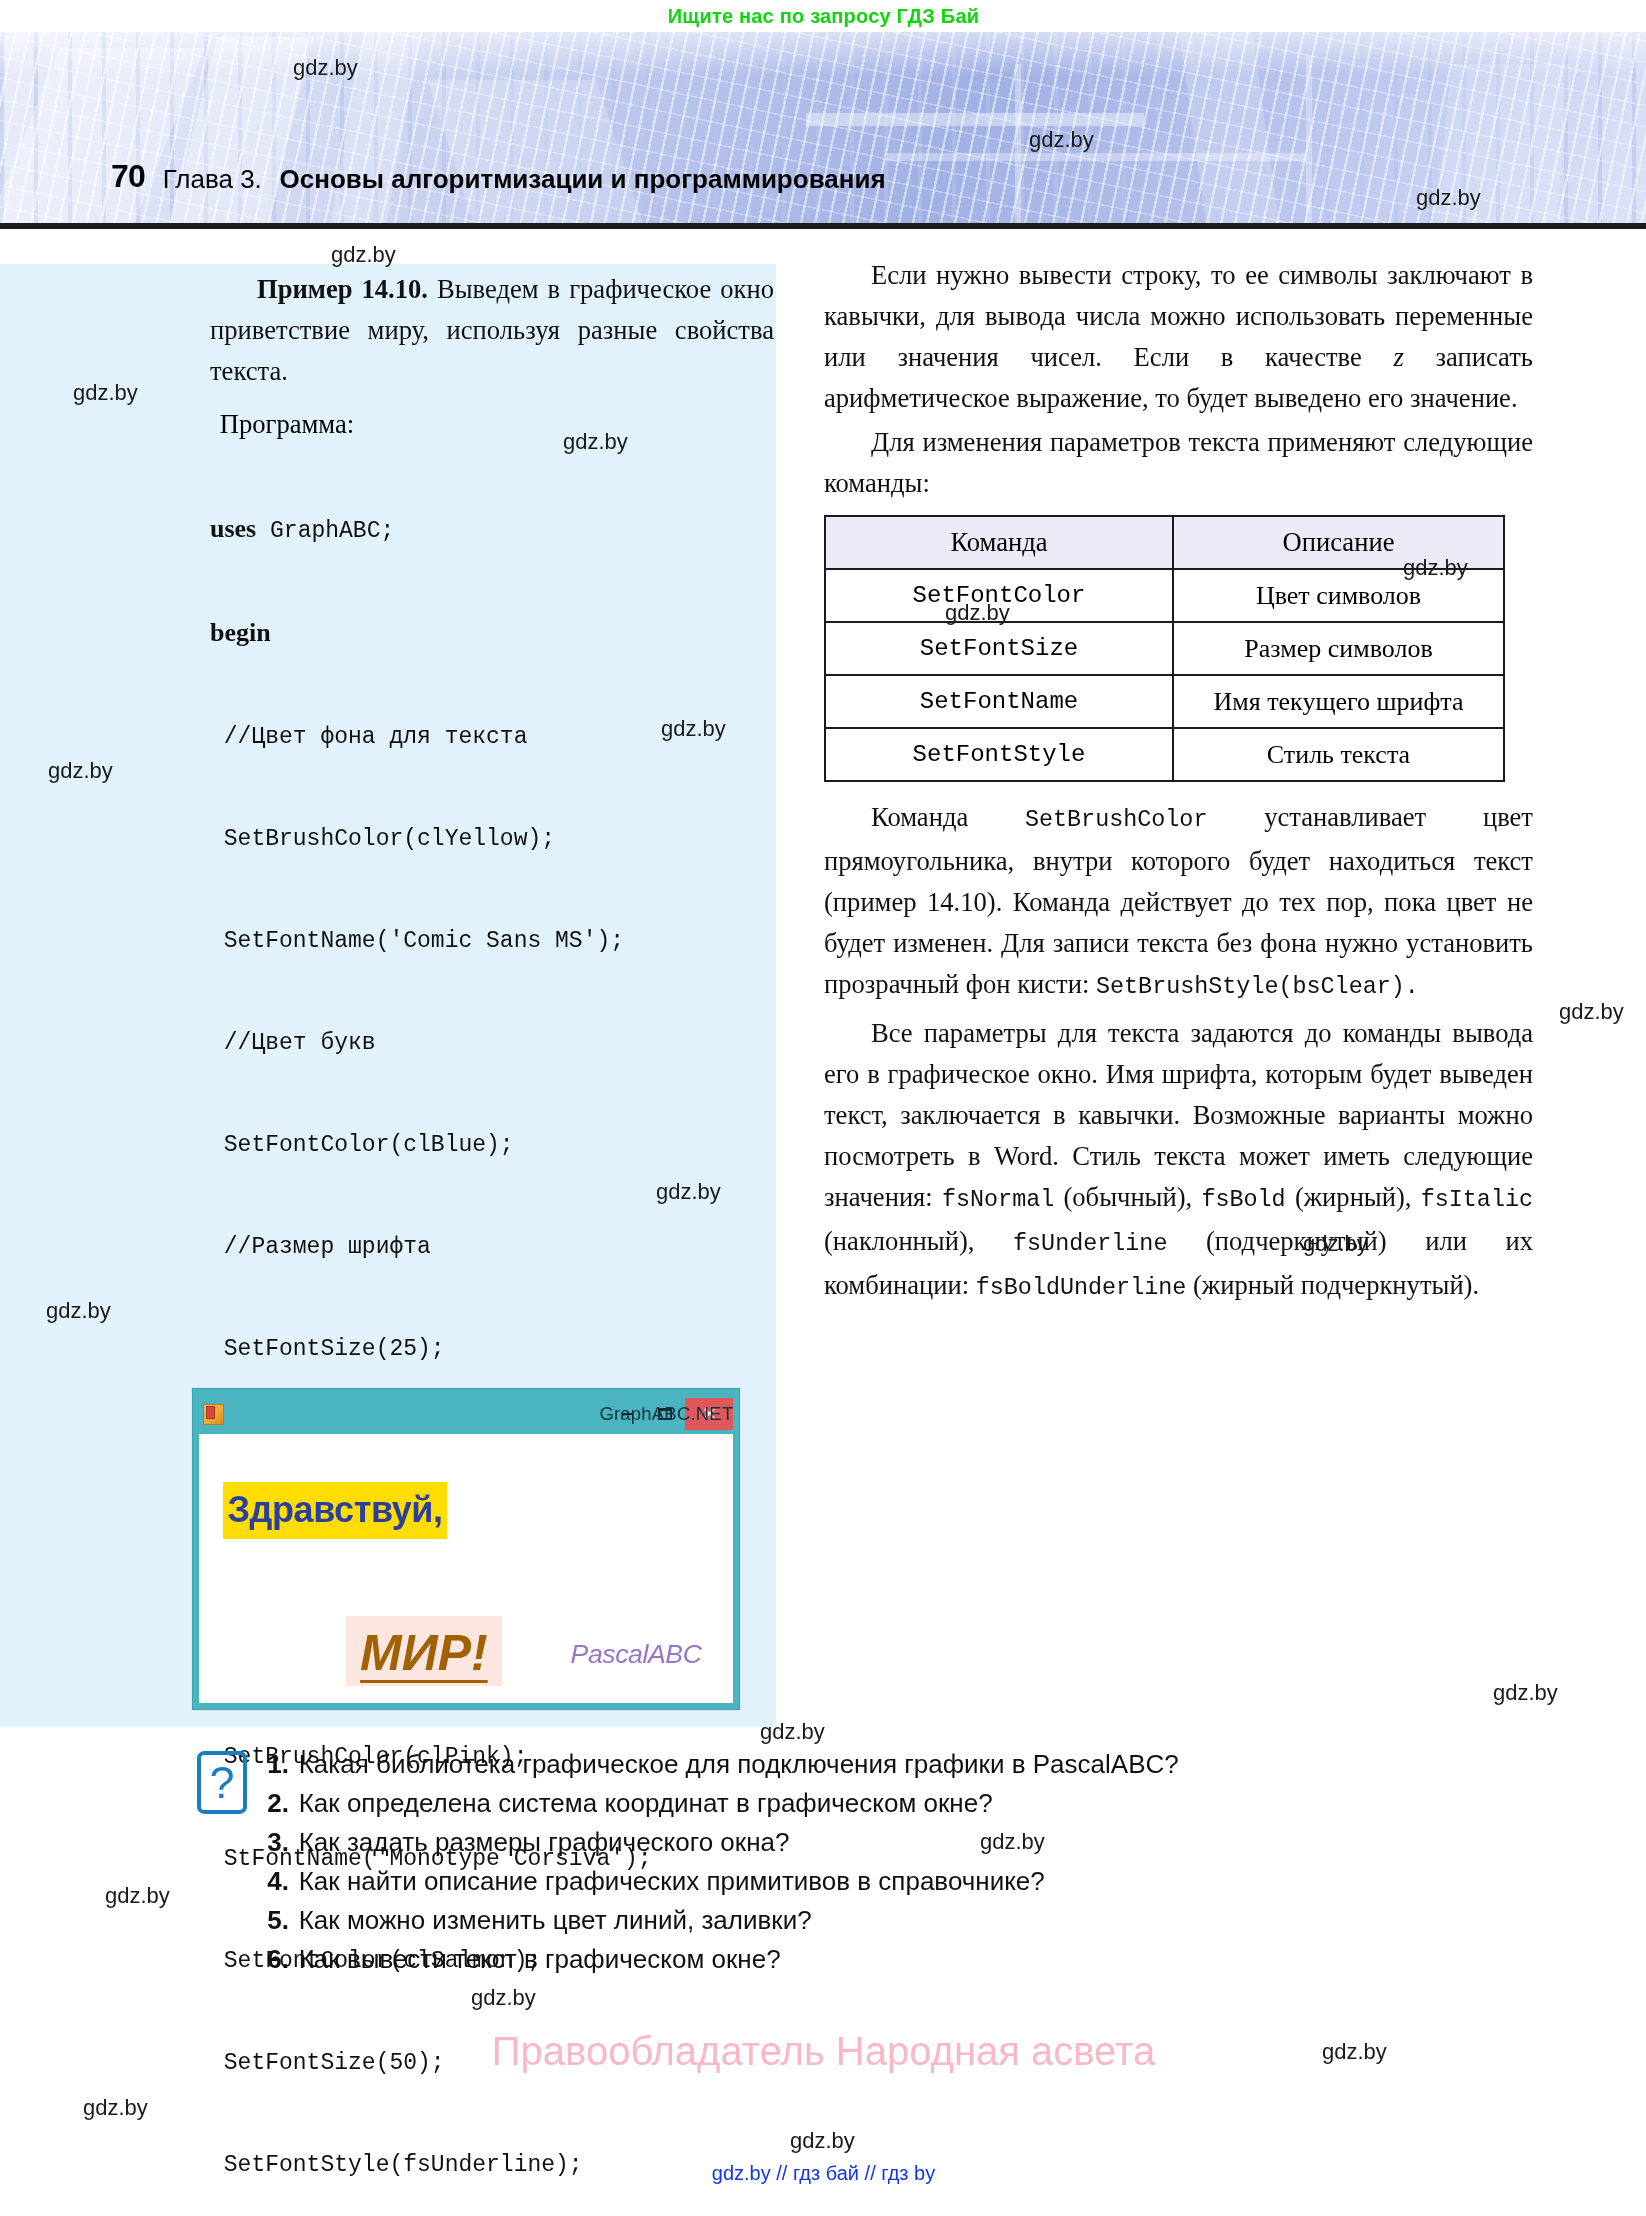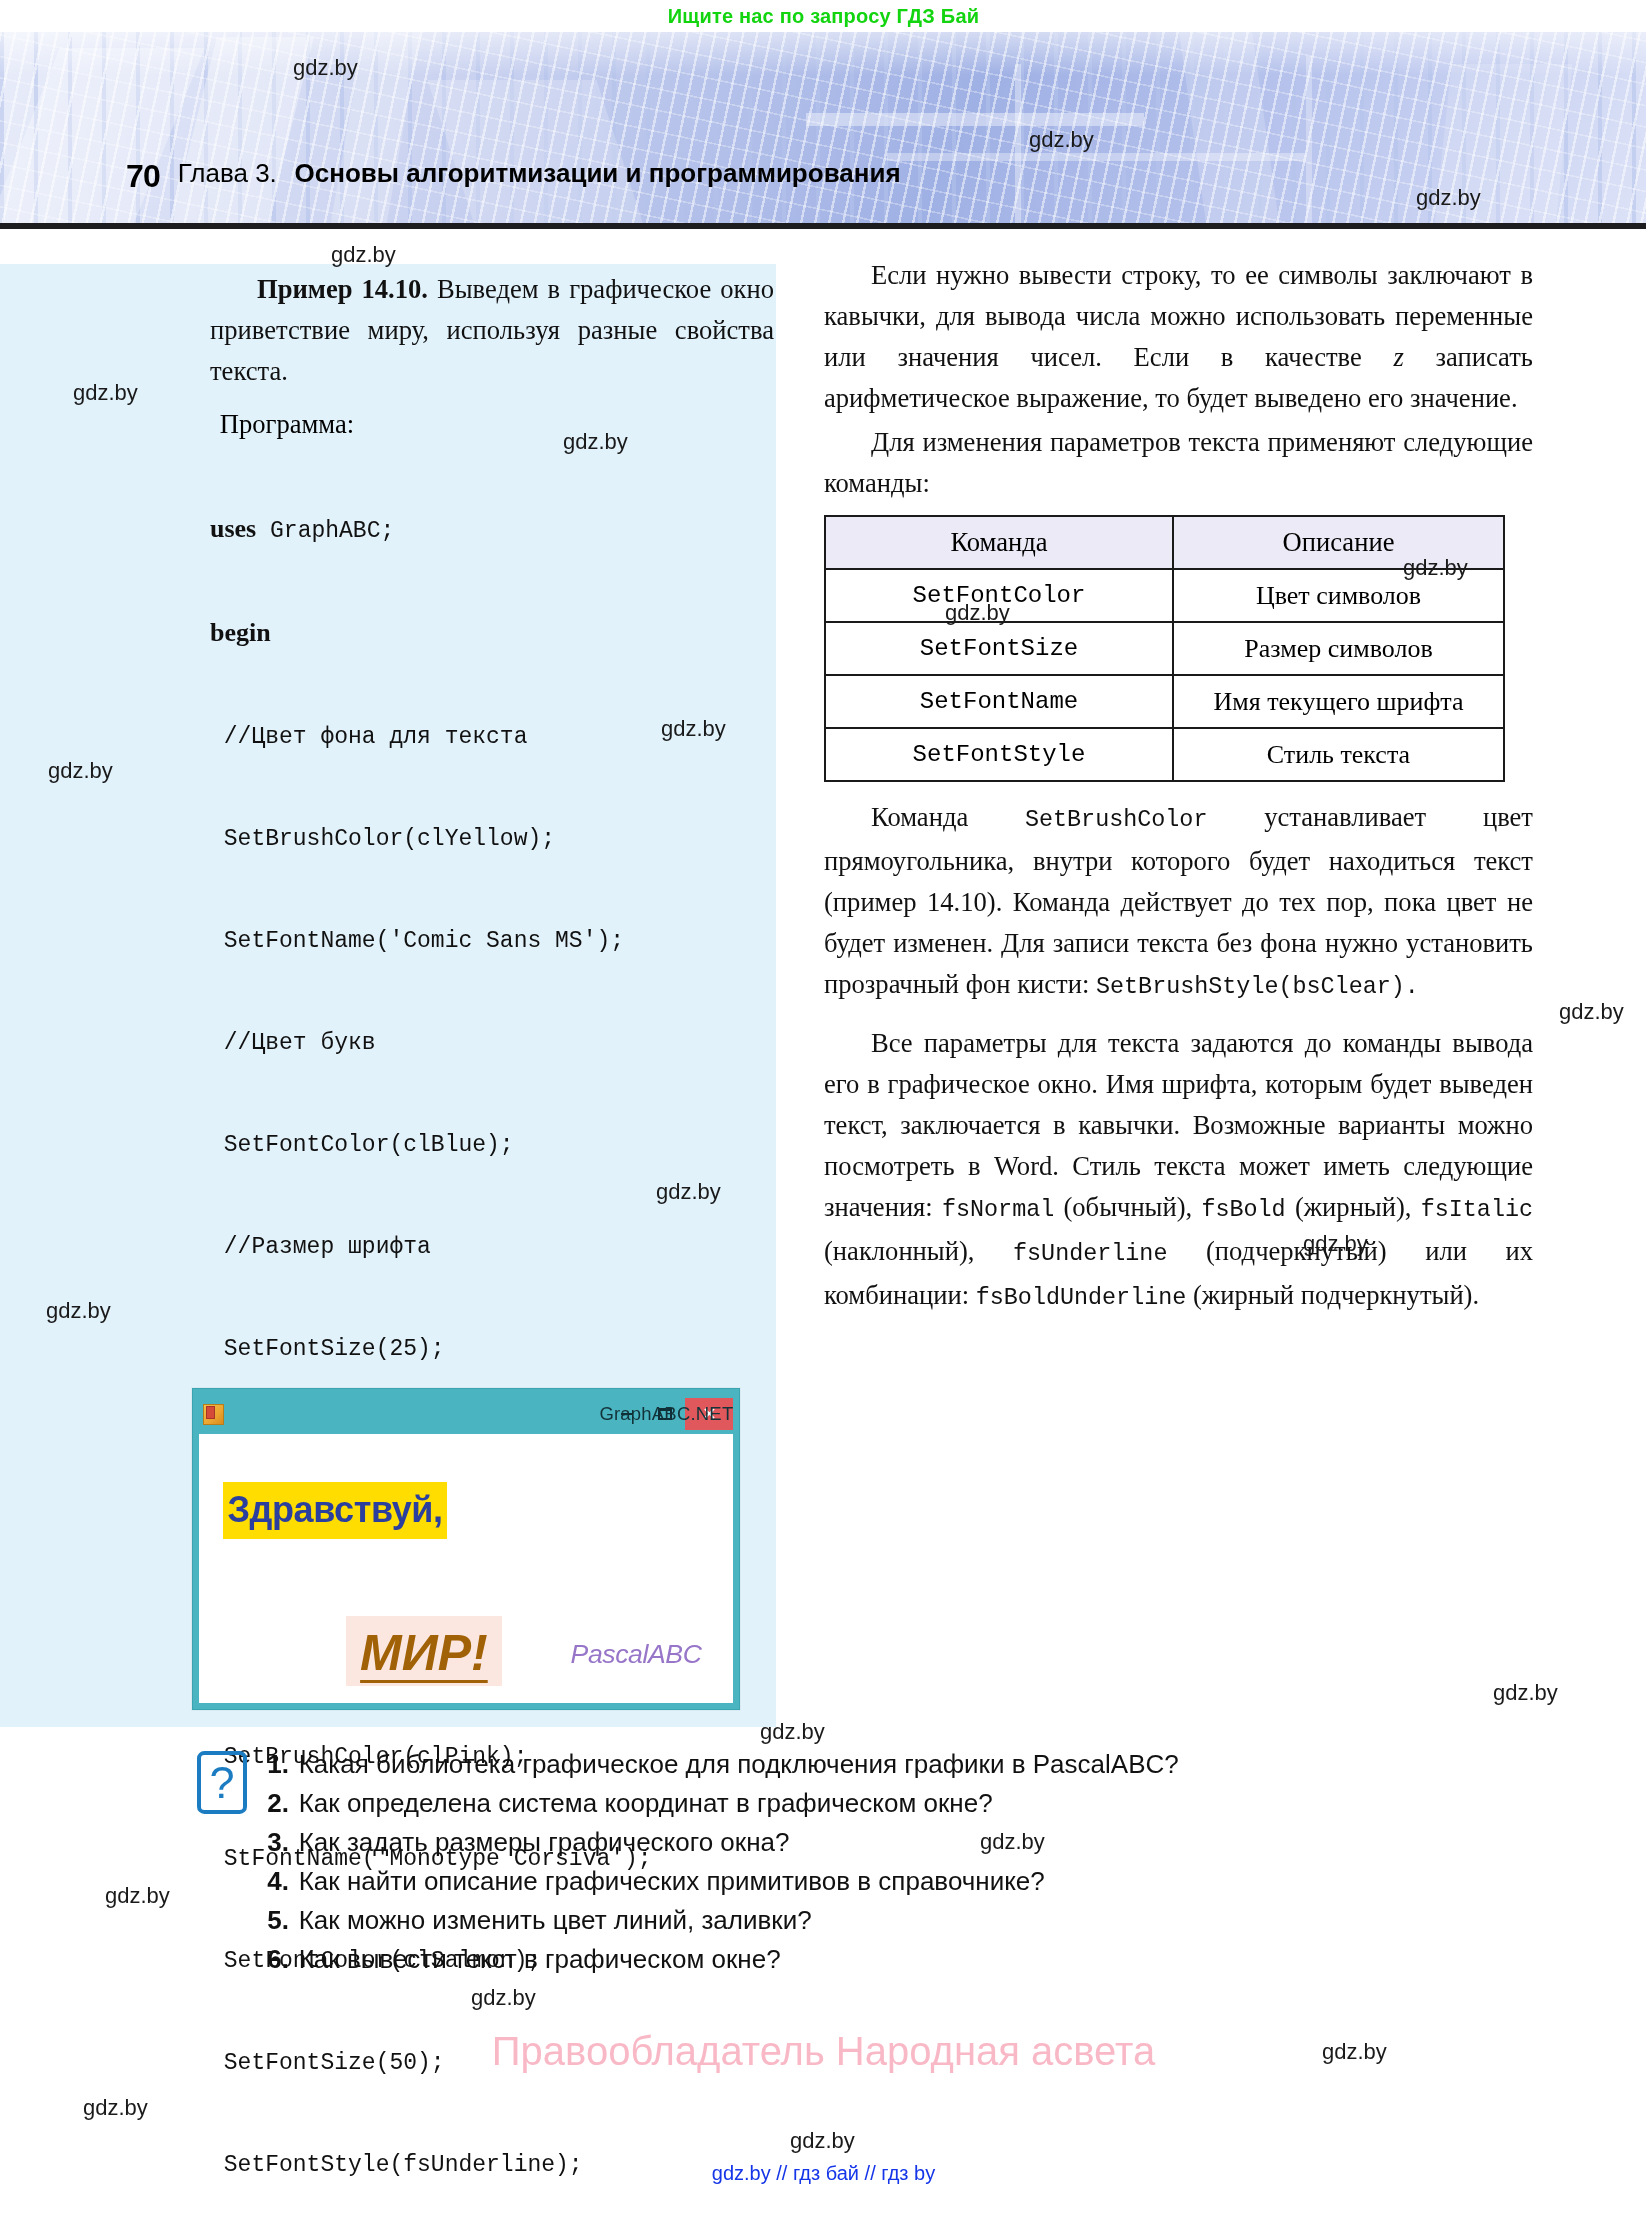--- a/index.html
+++ b/index.html
@@ -41,22 +41,22 @@
       linear-gradient(115deg, #e9edfa 0%, #c7d0ef 30%, #9fb0e4 58%, #bcc7ee 80%, #dde3f7 100%);
   }
   .header-band::after {
     content:""; position:absolute; left:0; right:0; bottom:0; height:5.6px; background:#1d1d1f;
   }
   .hdr-blob {
     position: absolute; background: rgba(255,255,255,.34);
     filter: blur(0.4px);
   }
   .hdr-title-row {
-    position: absolute; left: 126px; bottom: 34px;
-    display: flex; align-items: flex-start; gap: 17.7px;
+    position: absolute; left: 111px; bottom: 34px;
+    display: flex; align-items: flex-end; gap: 17.7px;
     font-family: "Liberation Sans", sans-serif; color: #000;
   }
   .hdr-pagenum { font-size: 32px; font-weight: 700; letter-spacing: -0.8px; }
   .hdr-chapter { font-size: 26px; font-weight: 400; }
   .hdr-chaptertitle { font-size: 26px; font-weight: 700; }
 
   
   .blue-panel {
     position: absolute; left: 0; top: 264px; width: 776px; height: 1463px;
     background: #e2f2fb;
@@ -345,21 +345,21 @@
           <td class="cmd">SetFontName</td>
           <td class="desc">Имя текущего шрифта</td>
         </tr>
         <tr>
           <td class="cmd">SetFontStyle</td>
           <td class="desc">Стиль текста</td>
         </tr>
       </tbody>
     </table>
 
-    <p class="para indent" style="margin-top:14.5px;margin-bottom:15px;">
+    <p class="para indent" style="margin-top:14.5px;margin-bottom:5px;">
       <span>Команда </span><span class="mono-inline">SetBrushColor</span><span> устанавливает цвет прямоугольника, внутри которого будет находиться текст (пример 14.10). Команда действует до тех пор, пока цвет не будет изменен. Для записи текста без фона нужно установить прозрачный фон кисти: </span><span class="mono-inline">SetBrushStyle(bsClear).</span>
     </p>
 
     <p class="para indent" style="margin-top:0;">
       <span>Все параметры для текста задаются до команды  вывода его в графическое окно. Имя шрифта, которым будет выведен текст, заключается в кавычки. Возможные варианты можно посмотреть в Word. Стиль текста может иметь следующие значения: </span><span class="mono-inline">fsNormal</span><span> (обычный), </span><span class="mono-inline">fsBold</span><span> (жирный), </span><span class="mono-inline">fsItalic</span><span> (наклонный), </span><span class="mono-inline">fsUnderline</span><span> (подчеркнутый) или их комбинации: </span><span class="mono-inline">fsBoldUnderline</span><span> (жирный подчеркнутый).</span>
     </p>
   </div>
 
   <div class="questions">
     <div class="q-icon">

